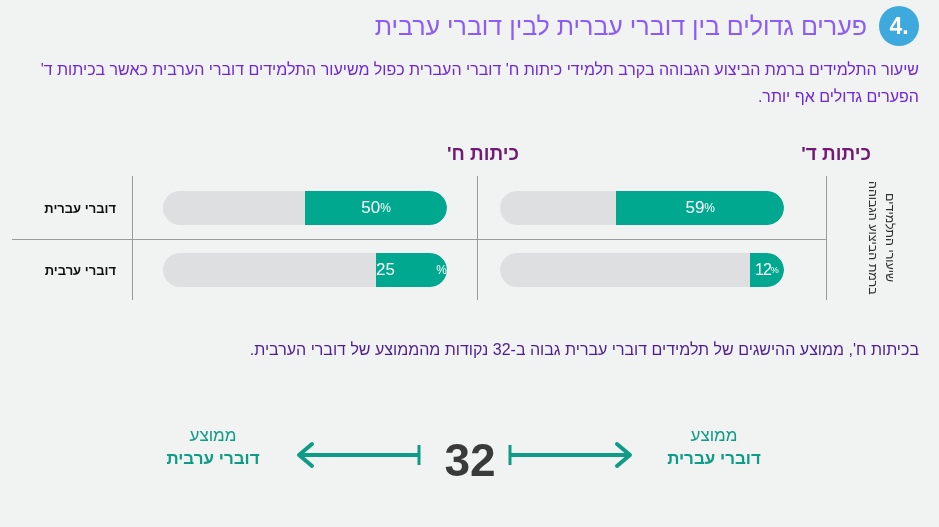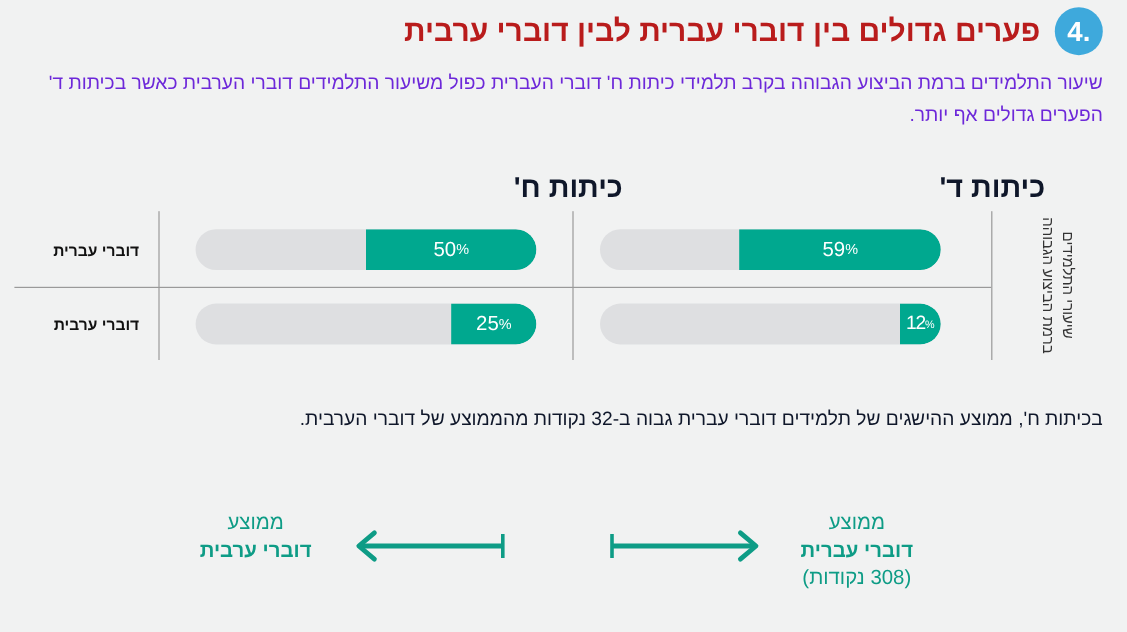--- a/index.html
+++ b/index.html
@@ -1,44 +1,44 @@
 <!DOCTYPE html>
 <html><head>
 <meta charset="utf-8">
 <style>
   * { box-sizing: border-box; margin: 0; padding: 0; }
   html, body { width: 939px; height: 527px; background: #f1f2f2; overflow: hidden; }
   body { font-family: "Liberation Sans", sans-serif; color: #2b2b2b; position: relative; direction: rtl; }
 
   .title-row { position: absolute; top: 6px; right: 20px; height: 40px; display: flex; align-items: center; gap: 12px; }
   .num-badge { width: 40px; height: 40px; border-radius: 50%; background: #3ea9dc; color: #fff; font-weight: bold; font-size: 23px; display: flex; align-items: center; justify-content: center; direction: ltr; }
-  .title { font-size: 25px; font-weight: bold; color: #b91c1c; margin-left: 40px; }
+  .title { font-size: 25px; font-weight: normal; color: #8b5cf6; margin-left: 40px; }
 
   .intro { position: absolute; top: 56px; right: 20px; width: 905px; font-size: 16px; line-height: 27px; color: #6d28d9; }
 
-  .col-head { position: absolute; top: 143px; font-size: 24px; font-weight: bold; color: #0f172a; }
+  .col-head { position: absolute; top: 143px; font-size: 19px; font-weight: bold; color: #701a75; }
   .col-head.d { right: 68px; }
   .col-head.h { right: 420px; }
 
   .vline { position: absolute; width: 1px; background: #9a9a9a; }
   .hline { position: absolute; height: 1px; background: #9a9a9a; }
 
   .side-label { position: absolute; top: 180px; right: 30px; width: 78px; height: 116px; display: flex; align-items: center; justify-content: center; }
   .side-label span { display: block; writing-mode: vertical-rl; font-size: 12.5px; line-height: 17px; text-align: center; color: #333; width: 56px; height: 116px; }
 
   .row-label { position: absolute; font-size: 13px; font-weight: bold; color: #111; text-align: right; width: 100px; }
 
   .bar { position: absolute; height: 34px; border-radius: 17px; background: #dedfe1; overflow: hidden; }
   .fill { position: absolute; right: 0; top: 0; bottom: 0; background: #00a88f; border-radius: 0 17px 17px 0; display: flex; align-items: center; justify-content: center; color: #fff; direction: ltr; }
   .fill .v { font-size: 17px; }
   .fill .p { font-size: 12px; }
   .fill.small .v { font-size: 16px; letter-spacing: -1px; }
   .fill.small .p { font-size: 9px; }
 
-  .summary { position: absolute; top: 341px; right: 20px; font-size: 16px; color: #0f172a; }
+  .summary { position: absolute; top: 341px; right: 20px; font-size: 16px; color: #4c1d95; }
 
   .gap-block { position: absolute; top: 405px; left: 0; width: 939px; height: 120px; }
   .gap-top { position: absolute; top: 0; left: 420px; width: 100px; text-align: center; font-size: 20px; color: #333; }
   .gap-num { position: absolute; top: 28px; left: 420px; width: 100px; text-align: center; font-size: 46px; font-weight: bold; color: #3a3a3a; direction: ltr; }
   .gap-bottom { position: absolute; top: 80px; left: 420px; width: 100px; text-align: center; font-size: 20px; color: #333; }
 
   .avg { position: absolute; top: 20px; width: 120px; text-align: center; color: #0e9c86; }
   .avg.heb { left: 654px; }
   .avg.arb { left: 153px; }
   .avg .l1 { font-size: 17px; line-height: 22px; }
@@ -82,46 +82,46 @@
   </div>
 </div>
 
 <div class="bar" style="left:163px; top:191px; width:284px;">
   <div class="fill" style="width:50%;">
     <span class="v">50</span>
       <span class="p">%</span>
   </div>
 </div>
 <div class="bar" style="left:163px; top:253px; width:284px;">
-  <div class="fill" style="width:25%;">
+  <div class="fill" style="width:25%;justify-content:space-between;">
     <span class="v">25</span>
       <span class="p">%</span>
   </div>
 </div>
 
 <div class="row-label" style="left:16px; top:201px;">דוברי עברית</div>
 <div class="row-label" style="left:16px; top:263px;">דוברי ערבית</div>
 
 <p class="summary">בכיתות ח', ממוצע ההישגים של תלמידים דוברי עברית גבוה ב-32 נקודות מהממוצע של דוברי הערבית.</p>
 
 <div class="gap-block">
+  <div class="gap-num">32</div>
 
   <svg class="arrow" style="left:505px; top:34px;" width="132" height="32" viewBox="0 0 132 32">
     <line x1="5" y1="6" x2="5" y2="26" stroke="#0e9c86" stroke-width="3"></line>
     <line x1="5" y1="16" x2="124" y2="16" stroke="#0e9c86" stroke-width="4"></line>
     <polyline points="112,5 125,16 112,27" fill="none" stroke="#0e9c86" stroke-width="4" stroke-linecap="round" stroke-linejoin="round"></polyline>
   </svg>
   <svg class="arrow" style="left:292px; top:34px;" width="132" height="32" viewBox="0 0 132 32">
     <line x1="127" y1="6" x2="127" y2="26" stroke="#0e9c86" stroke-width="3"></line>
     <line x1="8" y1="16" x2="127" y2="16" stroke="#0e9c86" stroke-width="4"></line>
     <polyline points="20,5 7,16 20,27" fill="none" stroke="#0e9c86" stroke-width="4" stroke-linecap="round" stroke-linejoin="round"></polyline>
   </svg>
 
   <div class="avg heb">
     <div class="l1">ממוצע</div>
     <div class="l2">דוברי עברית</div>
-    <div class="l3">(308 נקודות)</div>
   </div>
   <div class="avg arb">
     <div class="l1">ממוצע</div>
     <div class="l2">דוברי ערבית</div>
   </div>
 </div>
 
 </body></html>

